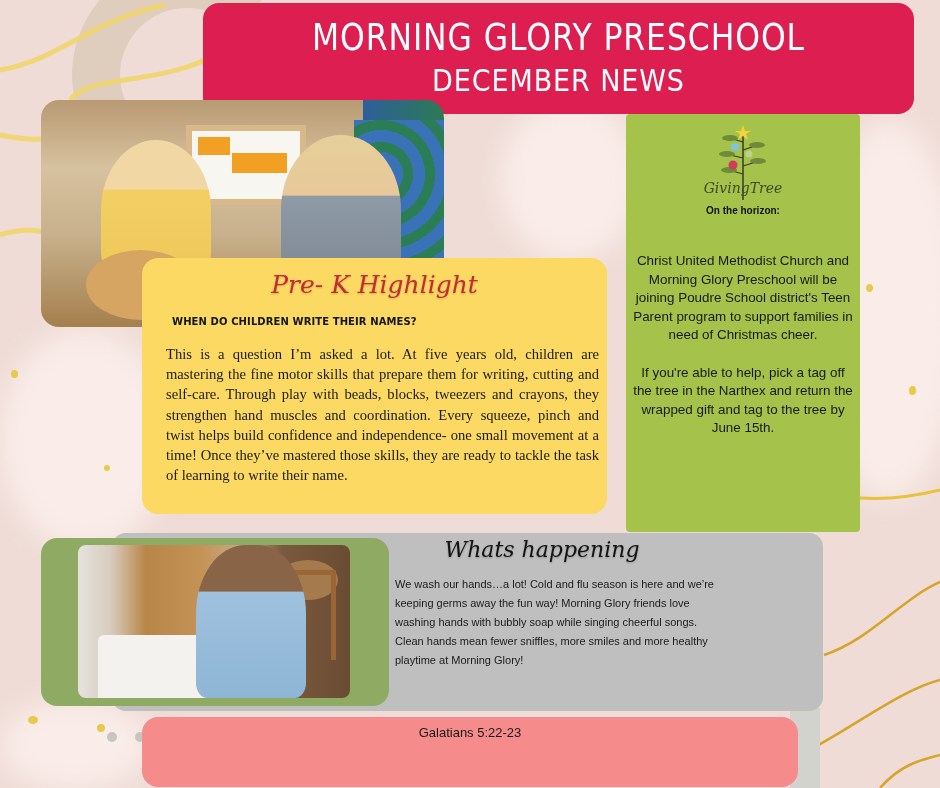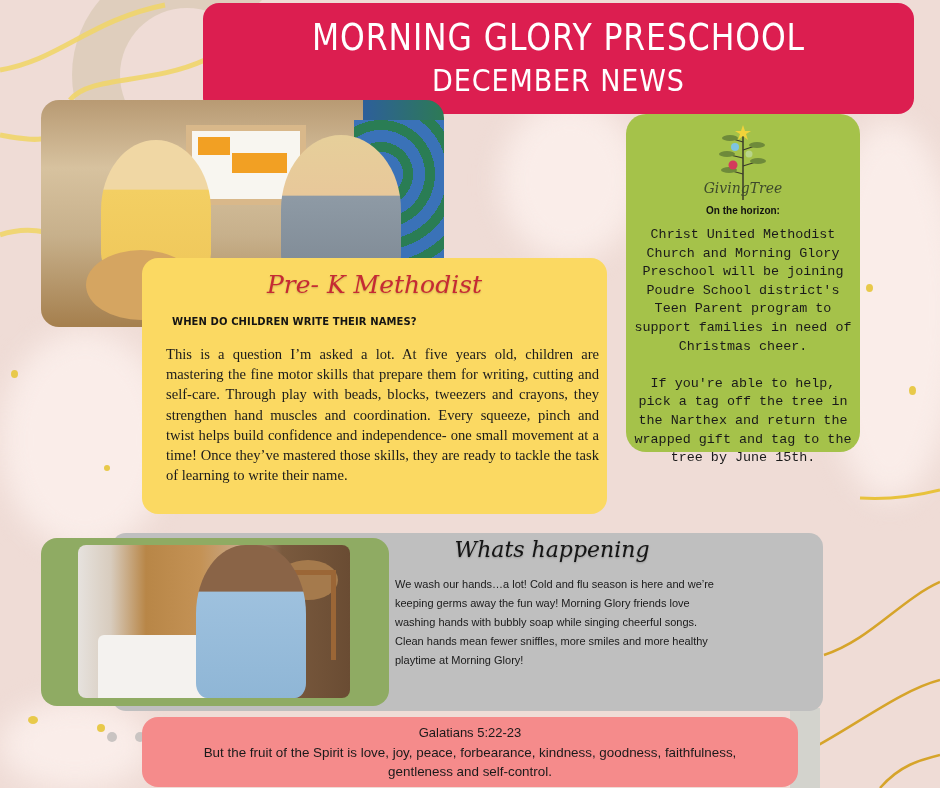--- a/index.html
+++ b/index.html
@@ -61,35 +61,35 @@
     font-family: "DejaVu Sans", sans-serif; font-weight: bold; font-size: 10px;
     color: #141414; letter-spacing: 0.1px;
   }
   .prek-body {
     position: absolute; left: 24px; right: 8px; top: 86px;
     font-family: Liberation Serif, serif; font-size: 14.6px; line-height: 20.2px;
     color: #1b1b1b; text-align: justify;
   }
 
   .horizon-card {
-    left: 626px; top: 114px; width: 234px; height: 338px;
-    background: #a5c24a; border-radius: 20px; text-align: center;
+    left: 626px; top: 114px; width: 234px; height: 418px;
+    background: #a5c24a; border-radius: 4px; text-align: center;
   }
   .tree-logo { position: absolute; left: 82px; top: 8px; width: 70px; height: 80px; }
   .tree-caption {
     position: absolute; left: 0; right: 0; top: 66px;
     font-family: "DejaVu Serif", serif; font-style: italic; font-size: 14px; color: #3e4a2b;
   }
   .horizon-heading {
     position: absolute; left: 0; right: 0; top: 91px;
     font-family: "Liberation Sans", sans-serif; font-weight: bold; font-size: 10px; color: #111;
   }
   .horizon-body {
-    position: absolute; left: 6px; right: 6px; top: 112px;
-    font-family: Liberation Mono, monospace; font-size: 13.4px; line-height: 18.6px; color: #1a1a1a;
+    position: absolute; left: 6px; right: 6px; top: 138px;
+    font-family: Liberation Sans, sans-serif; font-size: 13.4px; line-height: 18.6px; color: #1a1a1a;
   }
   .horizon-body p { margin-bottom: 18.6px; }
 
   .grey-backdrop {
     position: absolute; left: 112px; top: 533px; width: 711px; height: 178px;
     background: #bfbfbf; border-radius: 14px;
   }
   .grey-backdrop-right { position: absolute; left: 790px; top: 708px; width: 30px; height: 80px; background: #d3d3cd; }
   .happening-frame {
     position: absolute; left: 41px; top: 538px; width: 348px; height: 168px;
@@ -97,21 +97,21 @@
   }
   .photo-handwash {
     left: 78px; top: 545px; width: 272px; height: 153px; border-radius: 8px;
     background: linear-gradient(90deg,#e6e2de 0%,#d8ccbe 12%,#b88647 25%,#c49255 45%,#c8a98a 60%,#7a5a3e 75%,#6a4c33 100%);
   }
   .photo-handwash .sink { position: absolute; left: 20px; top: 90px; width: 170px; height: 63px; background: #f4f2ef; border-radius: 6px 6px 0 0; }
   .photo-handwash .child { position: absolute; left: 118px; top: 0px; width: 110px; height: 153px; border-radius: 45% 45% 10% 10%; background: linear-gradient(180deg,#8a6447 0%,#8a6447 30%,#9ec1de 31%,#8fb6d6 100%); }
   .photo-handwash .table { position: absolute; right: 12px; top: 15px; width: 60px; height: 40px; border-radius: 50%; background: #a57a4c; }
   .photo-handwash .chair { position: absolute; left: 208px; top: 25px; width: 50px; height: 90px; border: 5px solid #9b6636; border-bottom: none; }
   .happening-title {
-    position: absolute; left: 387px; width: 330px; top: 537px; text-align: center;
+    position: absolute; left: 377px; width: 330px; top: 537px; text-align: center;
     font-family: "DejaVu Serif", serif; font-style: italic; font-size: 22px; color: #141414;
     text-shadow: 0 1px 2px rgba(0,0,0,0.25);
   }
   .happening-body {
     position: absolute; left: 395px; width: 330px; top: 575px; text-align: left;
     font-family: "Liberation Sans", sans-serif; font-size: 11px; line-height: 19px; color: #1a1a1a;
   }
 
   .verse-card {
     position: absolute; left: 142px; top: 717px; width: 656px; height: 70px;
@@ -158,21 +158,21 @@
 
 <div class="photo photo-classroom">
   <div class="rug"></div>
   <div class="lightbox"></div>
   <div class="girl"></div>
   <div class="boy"></div>
   <div class="basket"></div>
 </div>
 
 <div class="card prek-card">
-  <div class="prek-title">Pre- K Methodist</div>
+  <div class="prek-title">Pre- K Highlight</div>
   <div class="prek-heading">WHEN DO CHILDREN WRITE THEIR NAMES?</div>
   <div class="prek-body">This is a question I’m asked a lot.  At five years old,  children are mastering the  fine motor skills that prepare them for writing, cutting and self-care. Through play with beads, blocks, tweezers and crayons, they strengthen hand muscles and coordination. Every squeeze, pinch and twist helps build confidence and independence- one small movement at a time! Once they’ve mastered those skills, they are ready to tackle the task of learning to write their name.</div>
 </div>
 
 <div class="card horizon-card">
   <svg class="tree-logo" viewBox="0 0 70 80">
     <line x1="35" y1="78" x2="35" y2="12" stroke="#3a3a2a" stroke-width="1.5"></line>
     <path d="M35 20 L25 17 M35 28 L47 24 M35 36 L22 33 M35 44 L48 40 M35 52 L24 49" stroke="#3a3a2a" stroke-width="1.2"></path>
     <ellipse cx="22" cy="16" rx="8" ry="3" fill="#6e8a3a"></ellipse>
     <ellipse cx="49" cy="23" rx="8" ry="3" fill="#6e8a3a"></ellipse>
@@ -199,14 +199,13 @@
   <div class="table"></div>
   <div class="chair"></div>
   <div class="sink"></div>
   <div class="child"></div>
 </div>
 <div class="happening-title">Whats happening</div>
 <div class="happening-body">We wash our hands…a lot!  Cold and flu season is here and we’re keeping germs away the fun way! Morning Glory friends love washing hands with bubbly soap while singing cheerful songs. Clean hands mean fewer sniffles, more smiles and more healthy playtime at Morning Glory!</div>
 
 <div class="verse-card">
   <div class="verse-ref">Galatians 5:22-23</div>
-  <div class="verse-text">But the fruit of the Spirit is love, joy, peace, forbearance, kindness, goodness, faithfulness, gentleness and self-control.</div>
 </div>
 
 </body></html>

